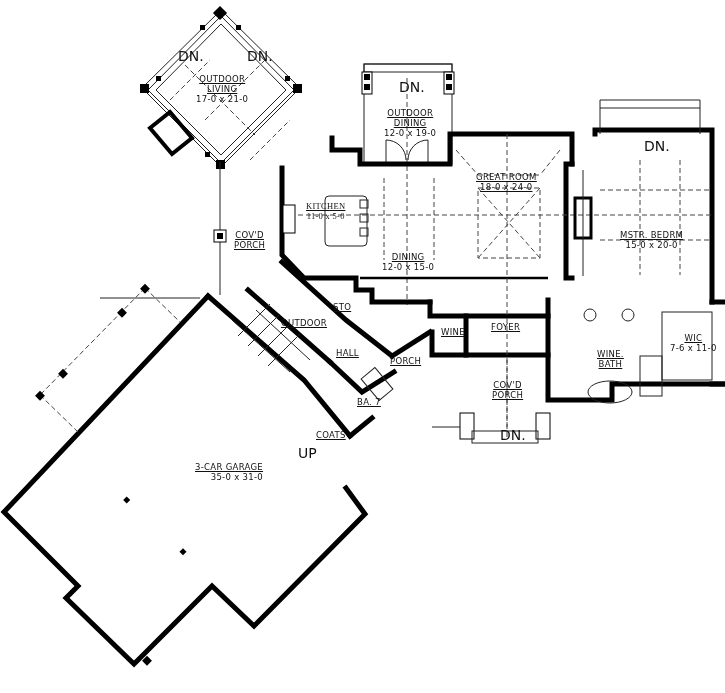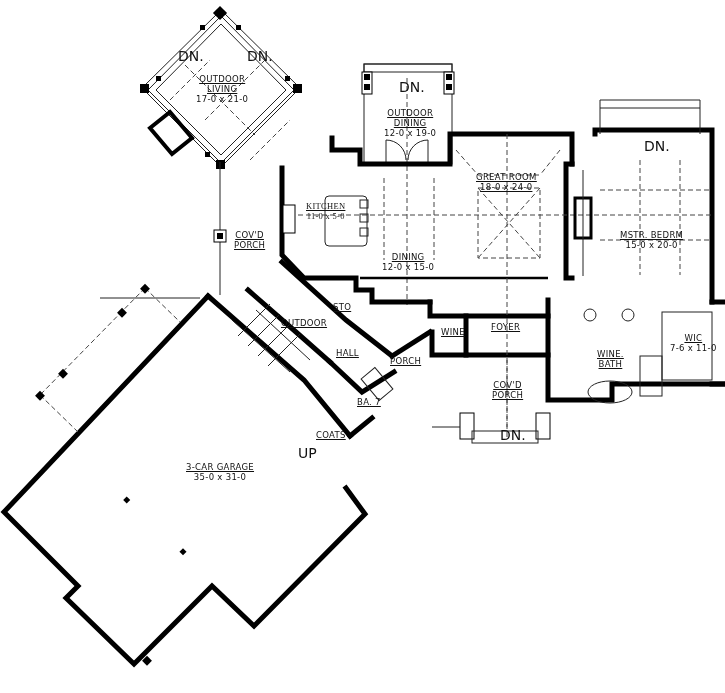--- a/index.html
+++ b/index.html
@@ -218,21 +218,21 @@
 <div class="lbl" style="left:357px;top:397px;">
   <span class="n">BA. 7</span>
 </div>
 <div class="lbl" style="left:316px;top:430px;">
   <span class="n">COATS</span>
 </div>
 <div class="lbl" style="left:492px;top:380px;">
   <span class="n">COV'D</span>
   <span class="n">PORCH</span>
 </div>
-<div class="lbl" style="left:186px;top:462px;">
+<div class="lbl" style="left:195px;top:462px;text-align:right;">
   <span class="n">3-CAR GARAGE</span>
   <span class="d">35-0 x 31-0</span>
 </div>
 
 <span class="dn" style="left:178px;top:48px;">DN.</span>
 <span class="dn" style="left:247px;top:48px;">DN.</span>
 <span class="dn" style="left:399px;top:79px;">DN.</span>
 <span class="dn" style="left:644px;top:138px;">DN.</span>
 <span class="dn" style="left:500px;top:427px;">DN.</span>
 <span class="dn" style="left:298px;top:409px;margin-top:36px;">UP</span>

